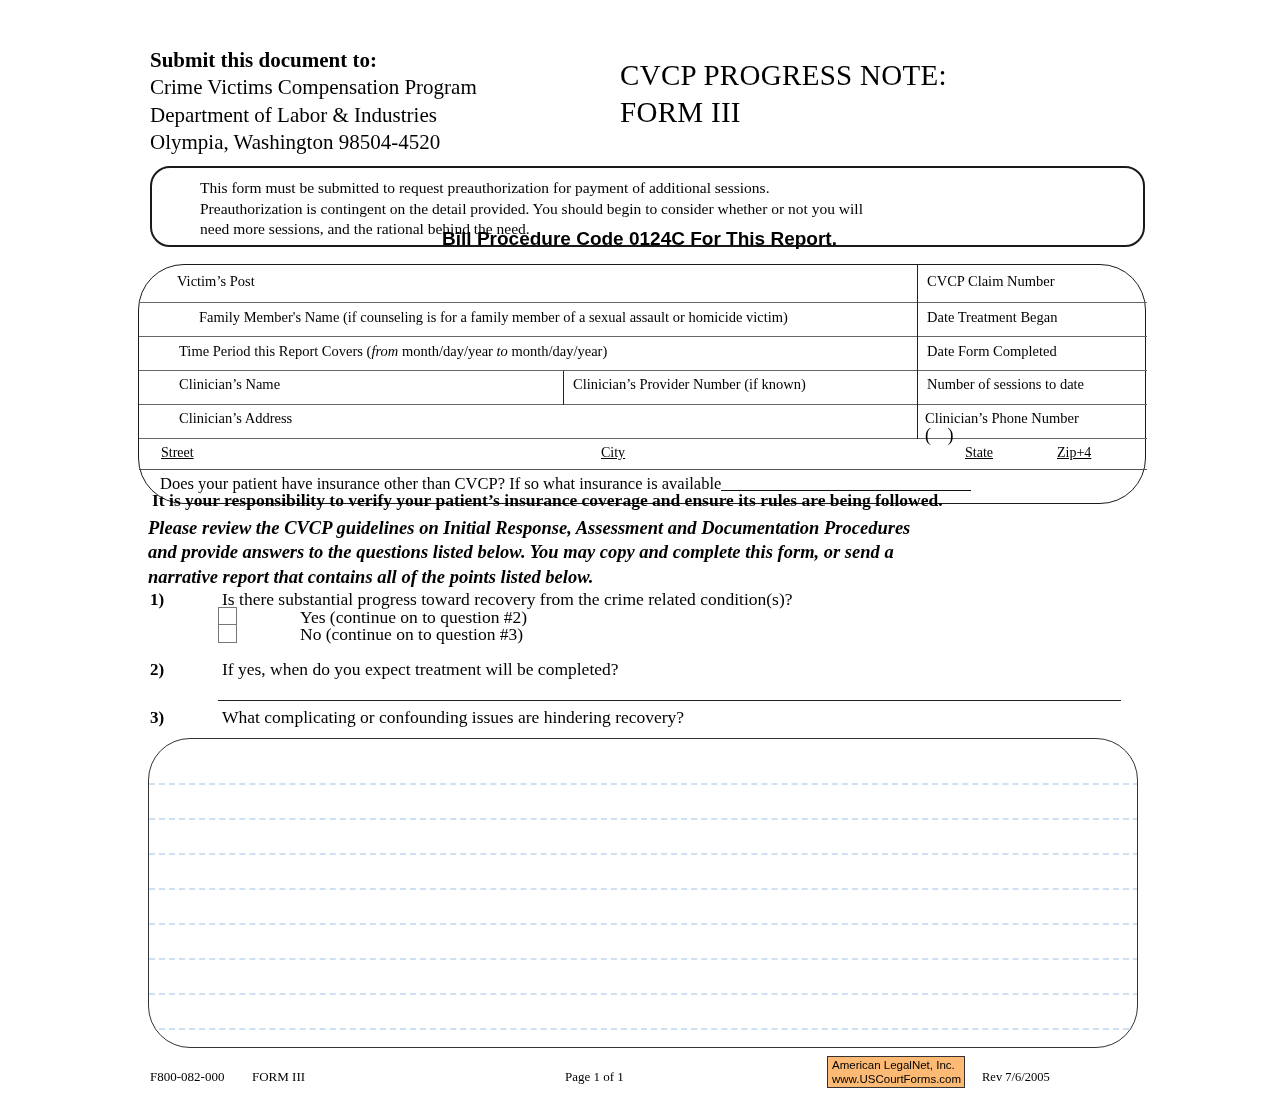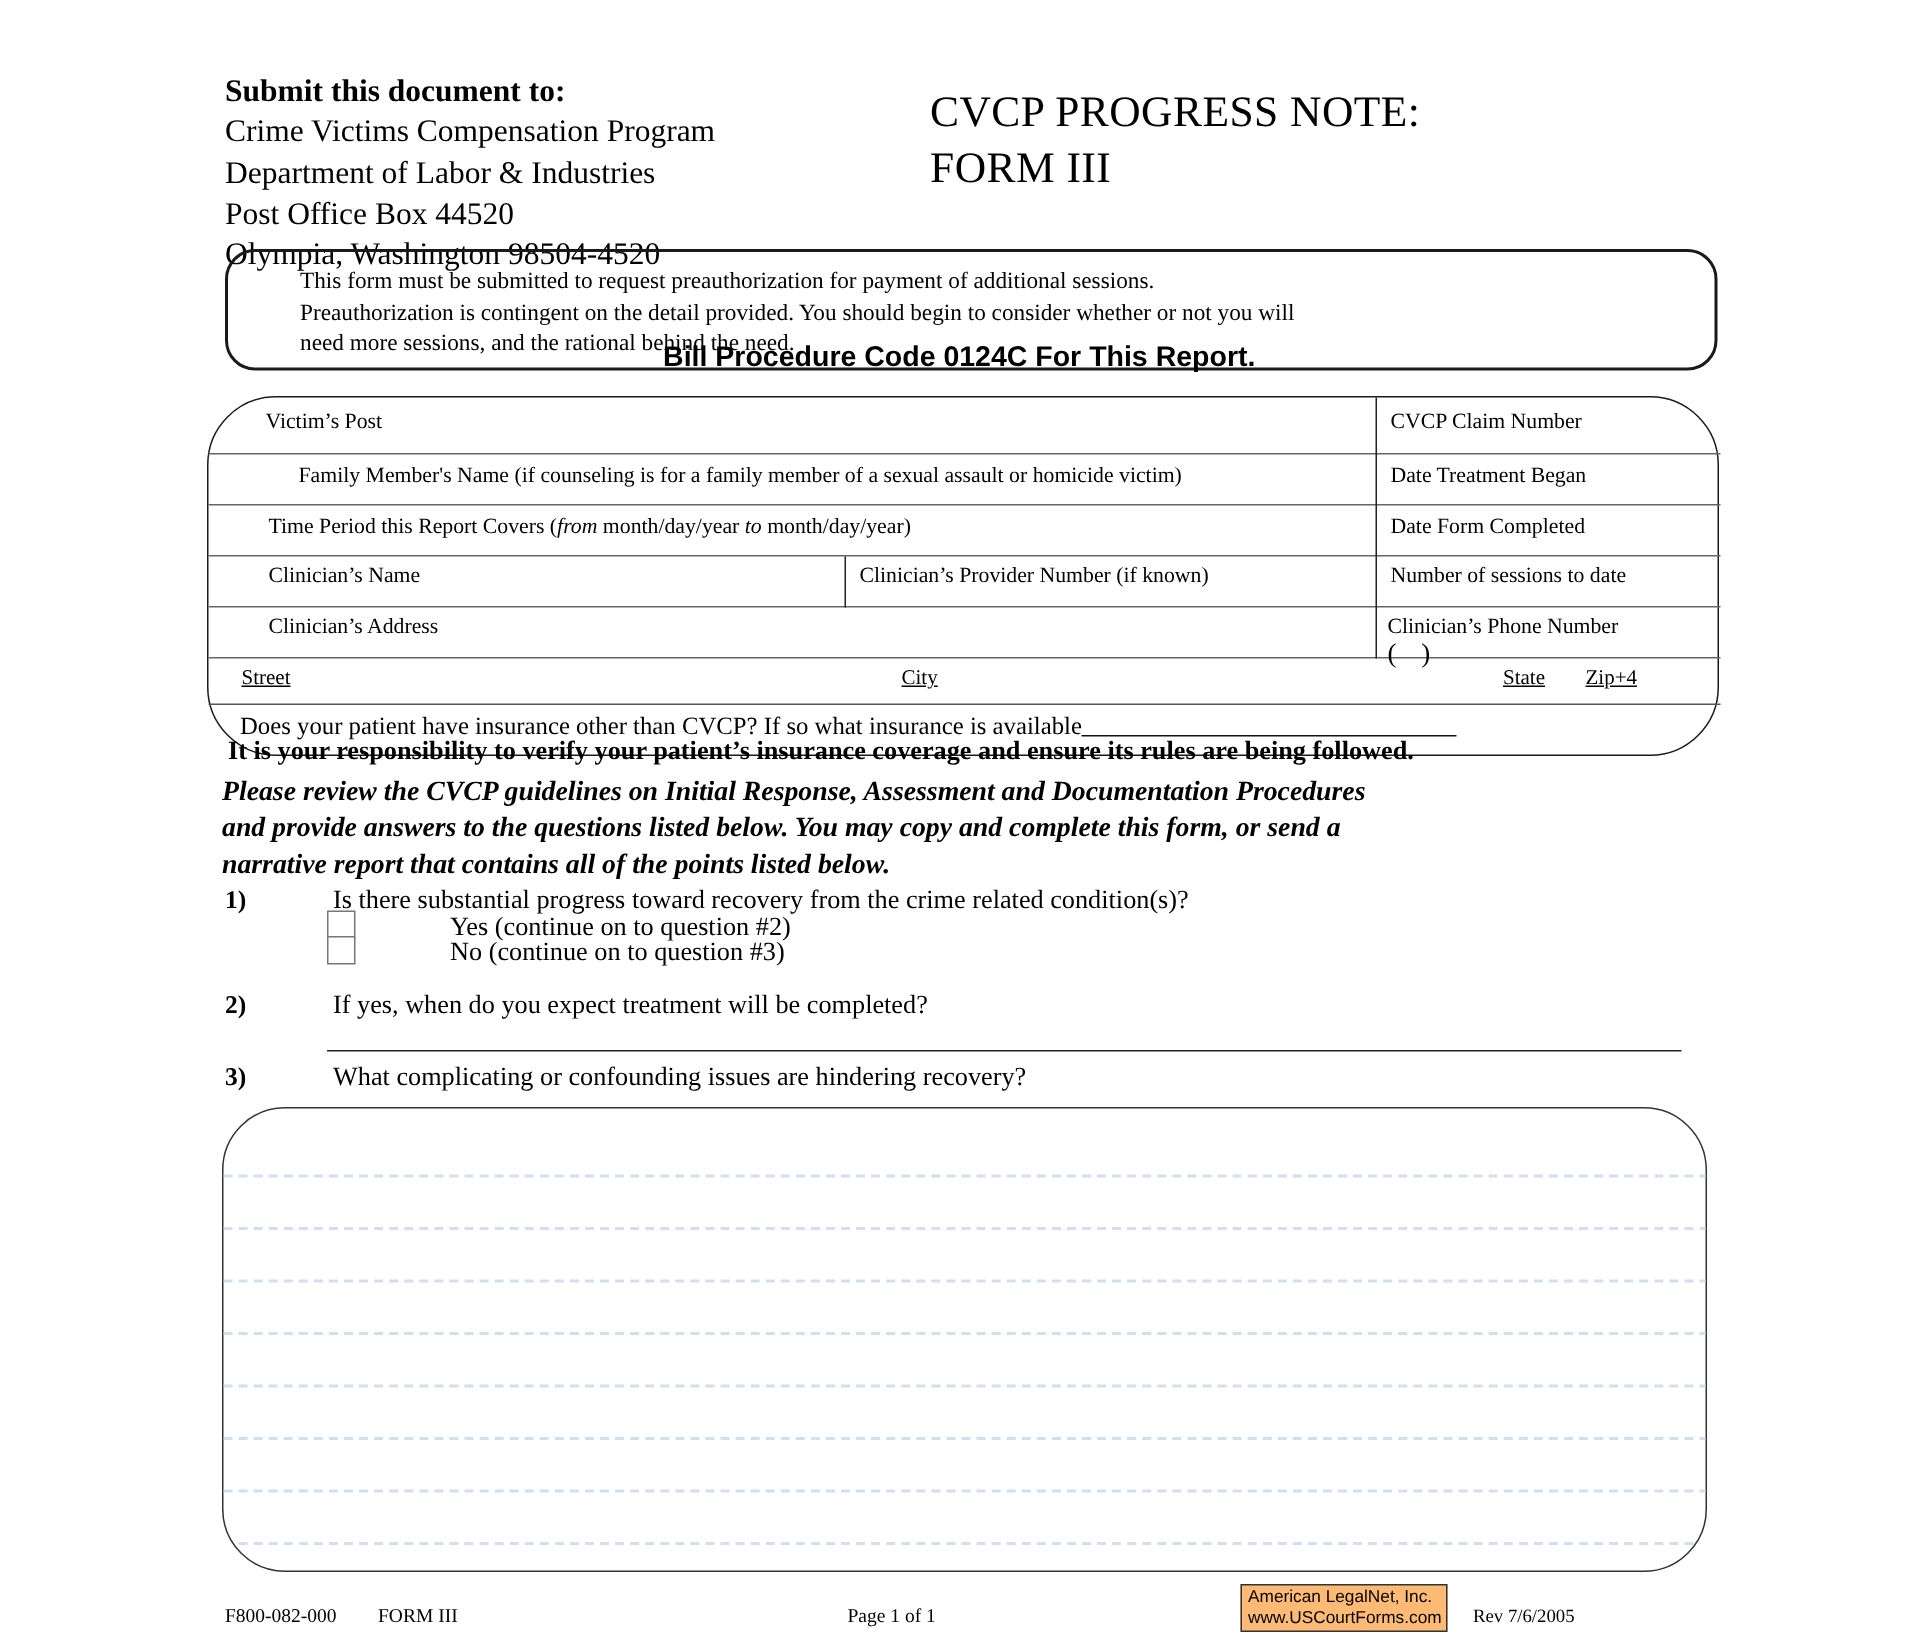--- a/index.html
+++ b/index.html
@@ -233,21 +233,20 @@
 </style>
 </head>
 <body>
 
 <div id="page">
 
   <div id="submit-block">
     <div class="hdr-bold">Submit this document to:</div>
     <div>Crime Victims Compensation Program</div>
     <div>Department of Labor &amp; Industries</div>
-    <div>Post Office Box 44520</div>
     <div>Olympia, Washington 98504-4520</div>
   </div>
 
   <div id="form-title">
     <div>CVCP PROGRESS NOTE:</div>
     <div>FORM III</div>
   </div>
 
   <div id="instruction-box">
     <div id="instruction-text">
@@ -294,21 +293,21 @@
     <div class="cell-label" style="left:40px; top:145px;">Clinician’s Address</div>
     <div class="cell-label" style="left:786px; top:145px;">Clinician’s Phone Number</div>
     <div id="phone-parens" style="left:786px; top:160px;">(     )</div>
     <div style="position:absolute; left:40px; top:158px; width:720px; height:14px;"></div>
     <div style="position:absolute; left:826px; top:160px; width:150px; height:14px;"></div>
 
     <div class="trow" style="top:174px; height:36px; border-bottom:none;"></div>
     <div id="street-row-labels">
       <span style="left:22px; top:180px;">Street</span>
       <span style="left:462px; top:180px;">City</span>
-      <span style="left:826px; top:180px;margin-left:37px;">State</span>
+      <span style="left:826px; top:180px;">State</span>
       <span style="left:918px; top:180px;">Zip+4</span>
     </div>
     <div class="trow" style="top:204px; height:0px; border-bottom:1.4px solid #555;"></div>
   </div>
 
   <div id="insurance-line">
     <span>Does your patient have insurance other than CVCP?  If so what insurance is available</span><span id="insurance-blank"></span>
   </div>
   <div id="insurance-bold">It is your responsibility to verify your patient’s insurance coverage and ensure its rules are being followed.</div>
 

